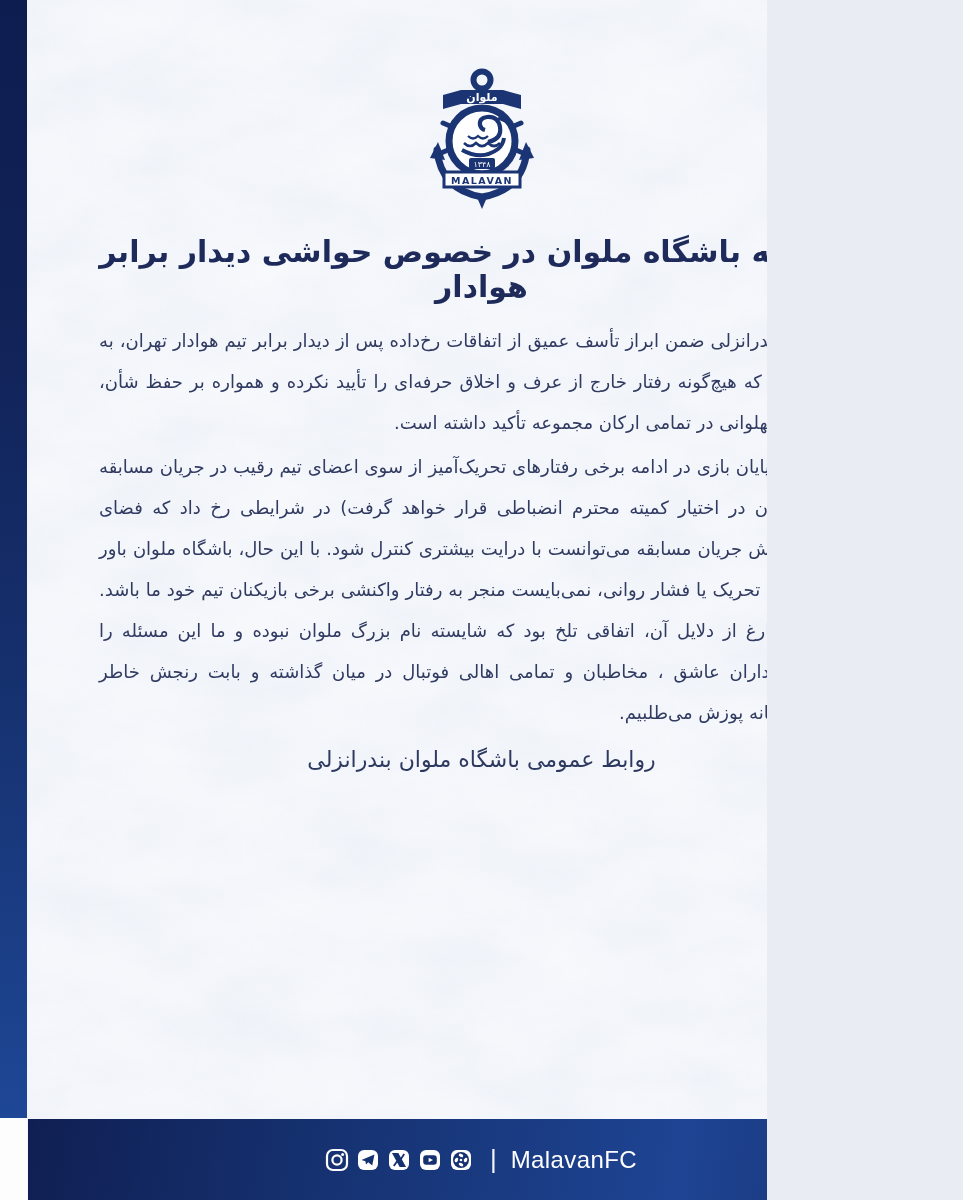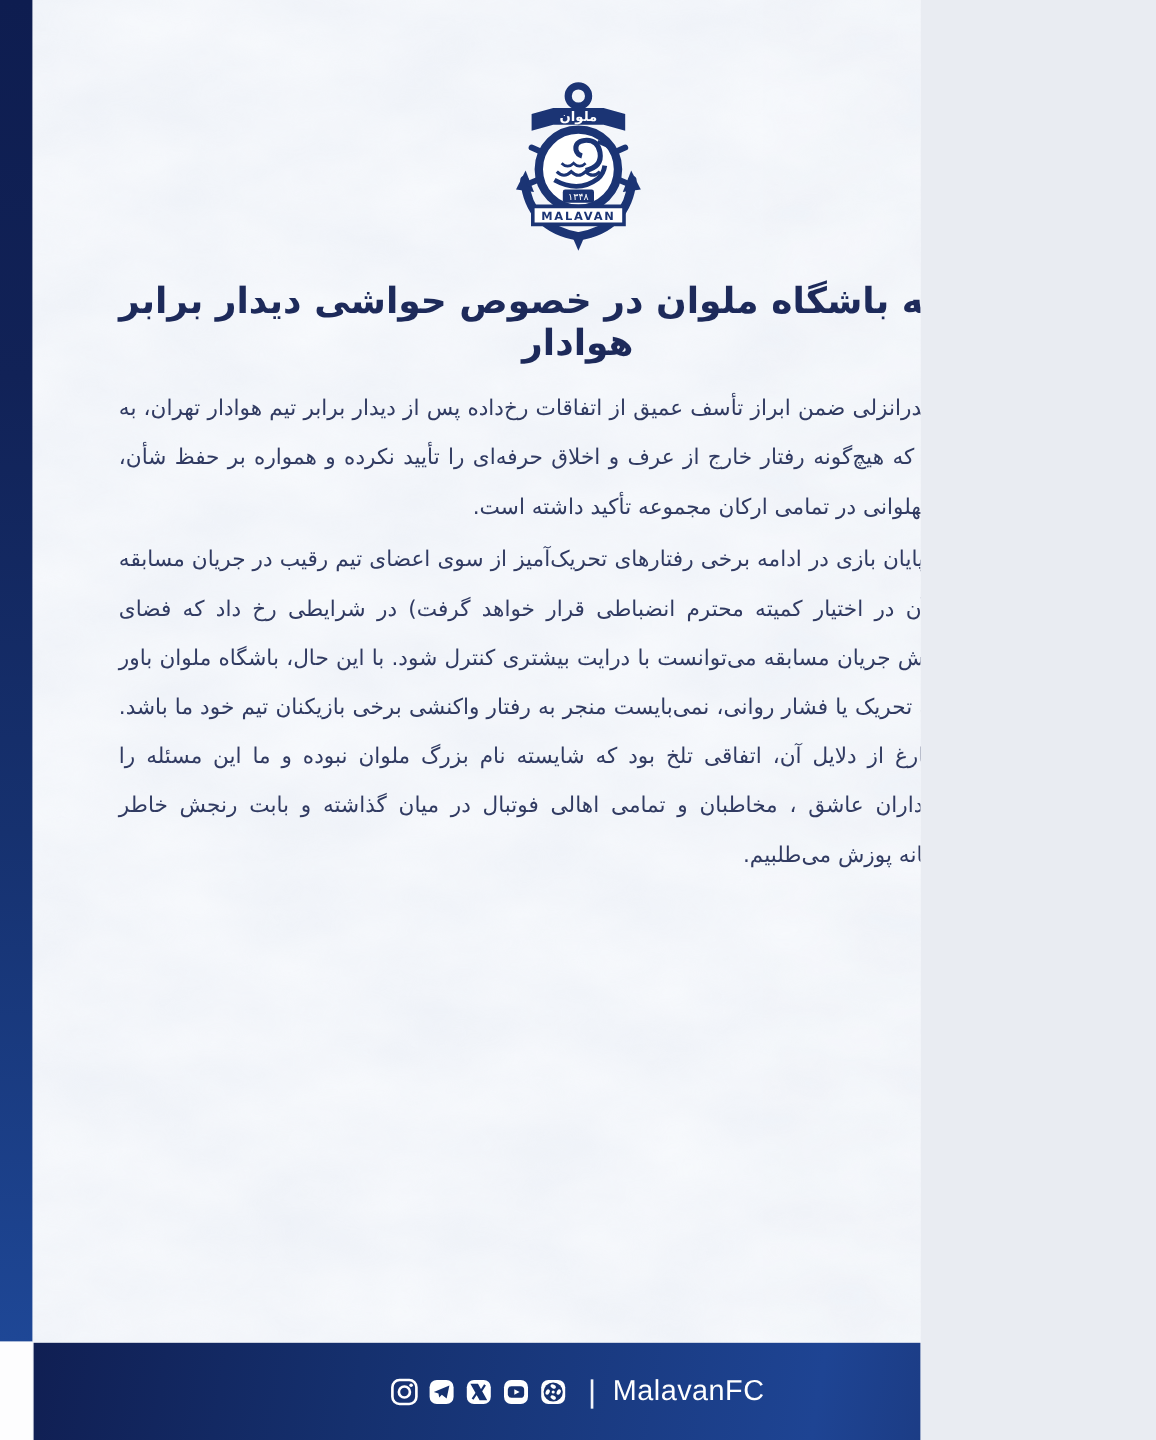--- a/index.html
+++ b/index.html
@@ -121,20 +121,21 @@
       <text x="58" y="117.5" text-anchor="middle" font-size="9.5" font-weight="bold" letter-spacing="1.5" fill="#1b3474">MALAVAN</text>
     </svg>
 
     <div class="headline">اطلاعیه باشگاه ملوان در خصوص حواشی دیدار برابر هوادار</div>
 
     <div class="statement-body">
       <p>باشگاه ملوان بندرانزلی ضمن ابراز تأسف عمیق از اتفاقات رخ‌داده پس از دیدار برابر تیم هوادار تهران، به اطلاع می‌رساند که هیچ‌گونه رفتار خارج از عرف و اخلاق حرفه‌ای را تأیید نکرده و همواره بر حفظ شأن، حرمت و منش پهلوانی در تمامی ارکان مجموعه تأکید داشته است.</p>
       <p>اتفاقات پس از پایان بازی در ادامه برخی رفتارهای تحریک‌آمیز از سوی اعضای تیم رقیب در جریان مسابقه (که مستندات آن در اختیار کمیته محترم انضباطی قرار خواهد گرفت) در شرایطی رخ داد که فضای احساسی و پرتنش جریان مسابقه می‌توانست با درایت بیشتری کنترل شود. با این حال، باشگاه ملوان باور دارد که هیچ‌گونه تحریک یا فشار روانی، نمی‌بایست منجر به رفتار واکنشی برخی بازیکنان تیم خود ما باشد. آنچه رخ داد، فارغ از دلایل آن، اتفاقی تلخ بود که شایسته نام بزرگ ملوان نبوده و ما این مسئله را صمیمانه با هواداران عاشق ، مخاطبان و تمامی اهالی فوتبال در میان گذاشته و بابت رنجش خاطر پیش‌آمده، صادقانه پوزش می‌طلبیم.</p>
     </div>
 
+    <div class="signature">روابط عمومی باشگاه ملوان بندرانزلی</div>
   </div>
 
   <div class="bottom-bar">
     <div class="social-icons">
 
       <svg width="26" height="26" viewBox="0 0 26 26">
         <rect x="3" y="3" width="20" height="20" rx="6" fill="none" stroke="#ffffff" stroke-width="2.2"></rect>
         <circle cx="13" cy="13" r="4.6" fill="none" stroke="#ffffff" stroke-width="2.2"></circle>
         <circle cx="18.6" cy="7.4" r="1.5" fill="#ffffff"></circle>
       </svg>

